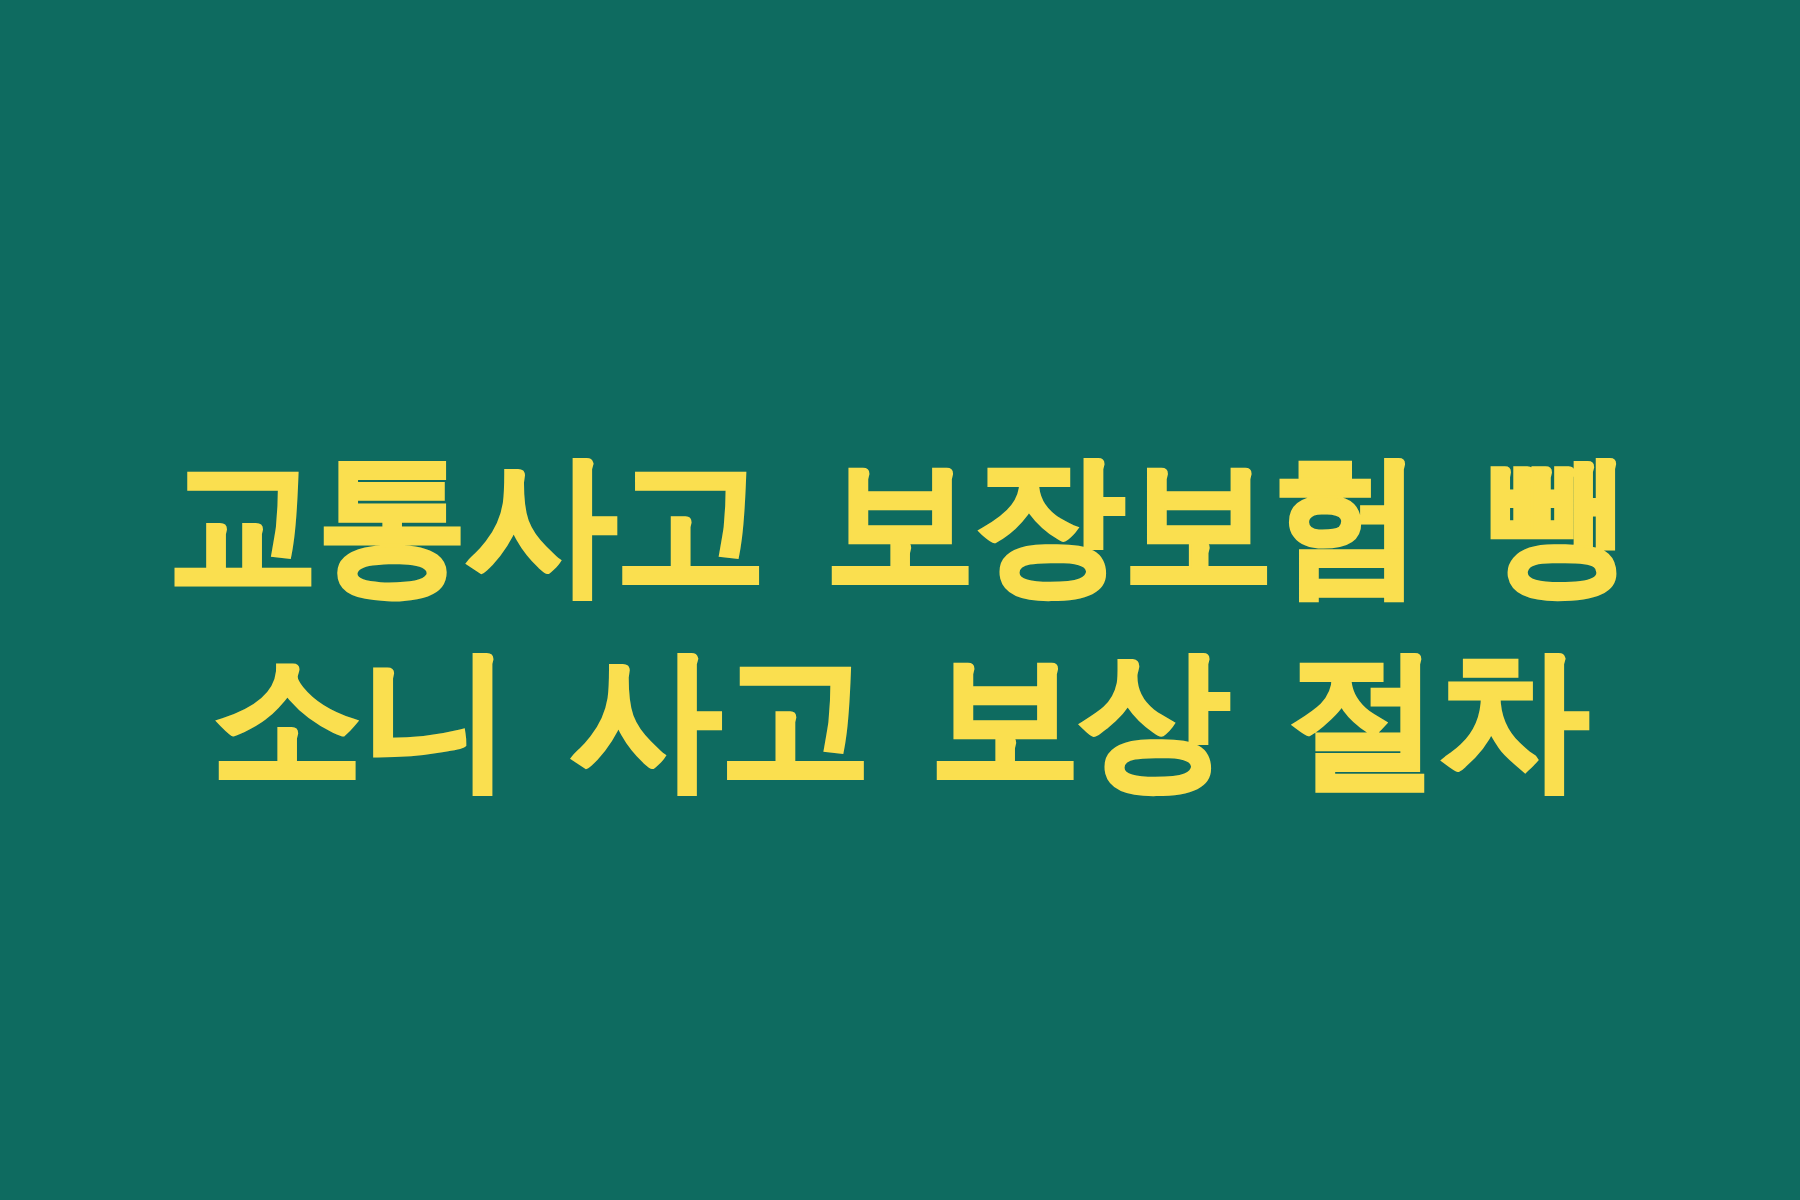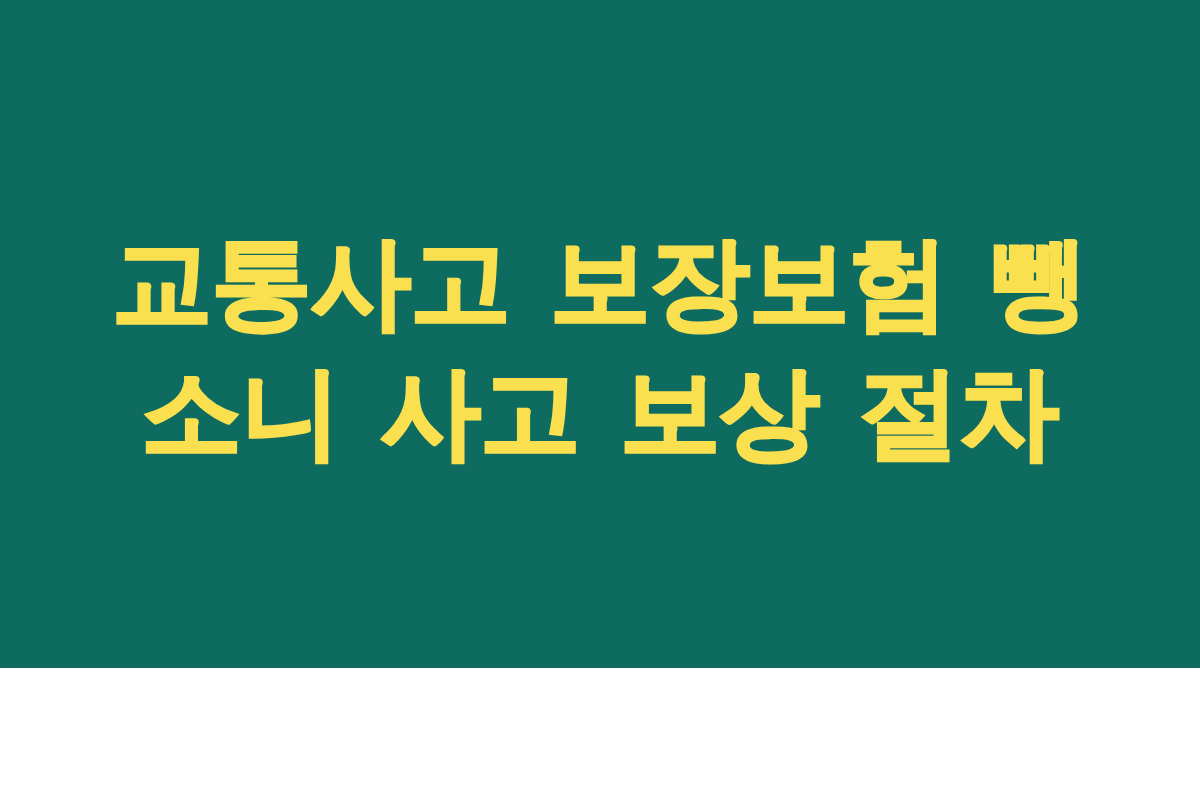--- a/index.html
+++ b/index.html
@@ -11,21 +11,21 @@
   body {
     width: 1200px;
     height: 800px;
     overflow: hidden;
     font-family: "Liberation Sans", "DejaVu Sans", sans-serif;
   }
 
   #banner {
     position: relative;
     width: 1200px;
-    height: 668px;
+    height: 800px;
     background: #0E6B60;
     display: flex;
     align-items: center;
     justify-content: center;
     box-sizing: border-box;
   }
 
   #title-block {
     width: 1050px;
     text-align: center;

